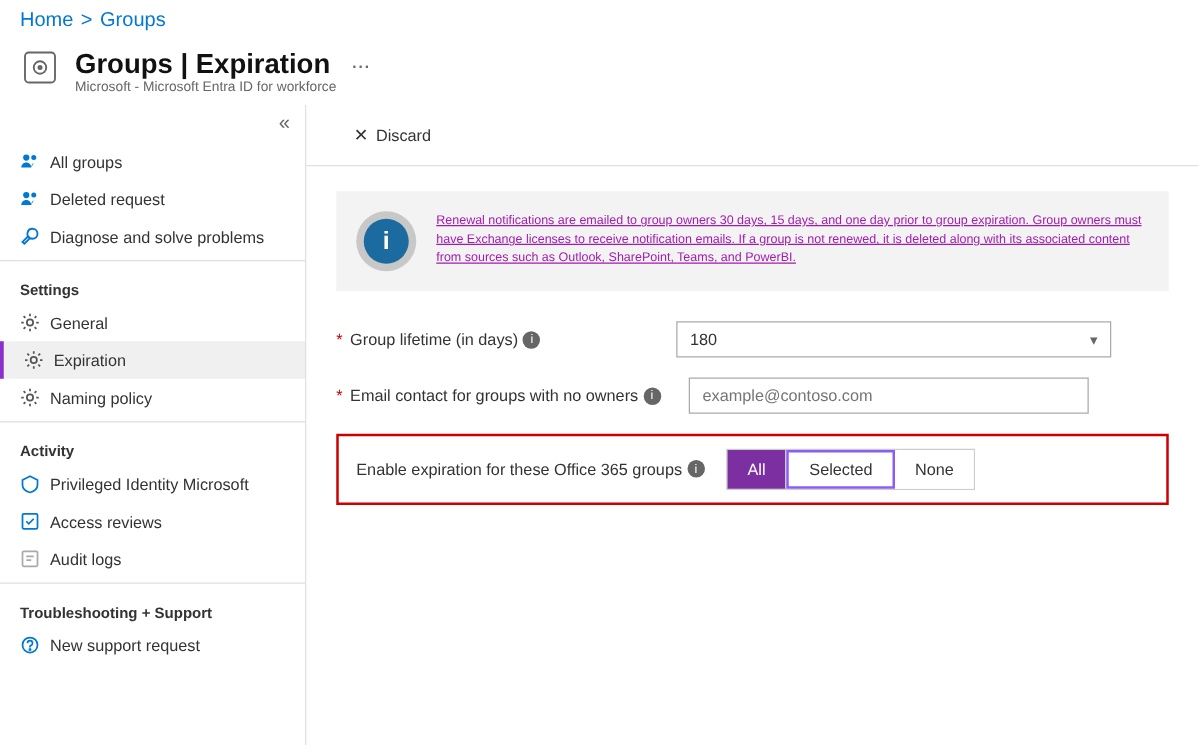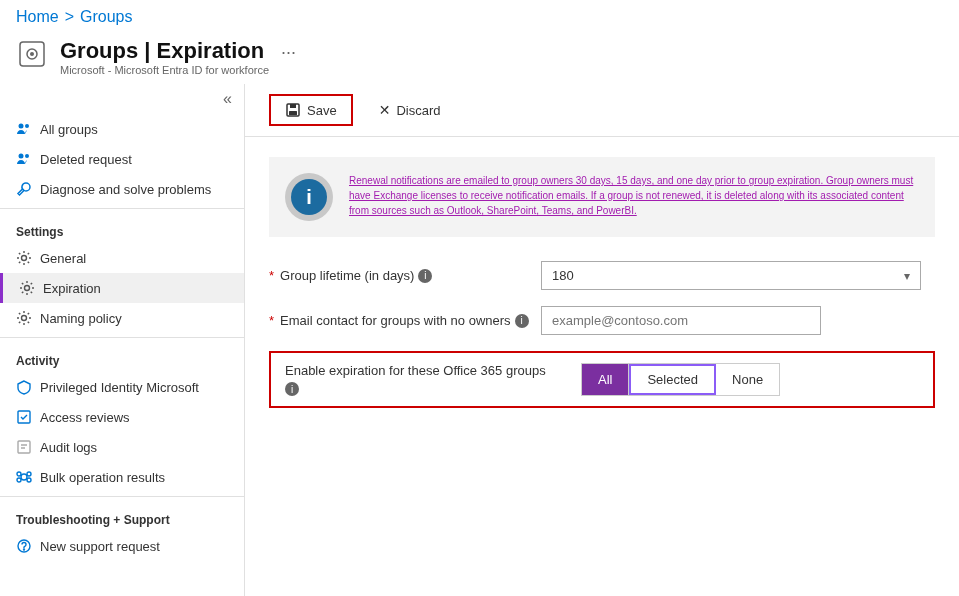--- a/index.html
+++ b/index.html
@@ -46,28 +46,28 @@
     .info-icon-wrap { width: 48px; height: 48px; background: #c8c8c8; border-radius: 50%; display: flex; align-items: center; justify-content: center; flex-shrink: 0; }
     .info-icon-inner { width: 36px; height: 36px; background: #1c6ba0; border-radius: 50%; display: flex; align-items: center; justify-content: center; color: #fff; font-size: 20px; font-weight: 700; }
     .info-text { font-size: 10px; color: #a21caf; line-height: 1.5; text-decoration: underline; }
 
     
     .form-row { display: flex; align-items: center; margin-bottom: 16px; gap: 12px; }
     .form-label { font-size: 13px; color: #333; min-width: 260px; display: flex; align-items: center; gap: 4px; }
     .required-star { color: #cc0000; margin-right: 2px; }
     .info-tip { width: 14px; height: 14px; border-radius: 50%; background: #666; color: #fff; font-size: 10px; display: inline-flex; align-items: center; justify-content: center; cursor: pointer; flex-shrink: 0; }
 
-    .select-field { display: flex; align-items: center; border: 1px solid #aaa; padding: 6px 10px; width: 380px; font-size: 13px; cursor: pointer; justify-content: space-between; }
+    .select-field { display: flex; align-items: center; border: 1px solid #aaa; padding: 6px 10px; width: 348px; font-size: 13px; cursor: pointer; justify-content: space-between; }
     .select-field .chevron { font-size: 12px; color: #666; }
 
-    .text-input { border: 1px solid #aaa; padding: 6px 10px; width: 280px; font-size: 13px; color: #999; }
+    .text-input { border: 1px solid #aaa; padding: 6px 10px; width: 320px; font-size: 13px; color: #999; margin-left: 10px; }
 
     
     .toggle-group-row { display: flex; align-items: center; border: 2px solid #cc0000; padding: 10px 14px; gap: 16px; margin-bottom: 16px; }
-    .toggle-group-label { font-size: 13px; color: #333; display: flex; align-items: flex-start; gap: 4px; min-width: 280px; flex-direction: column; }
+    .toggle-group-label { font-size: 13px; color: #333; display: flex; align-items: flex-start; gap: 4px; min-width: 280px; }
     .toggle-buttons { display: flex; border: 1px solid #ccc; }
     .toggle-btn { padding: 6px 16px; font-size: 13px; cursor: pointer; border: none; background: #fff; color: #333; }
     .toggle-btn.active { background: #7b2fa0; color: #fff; }
     .toggle-btn:not(:last-child) { border-right: 1px solid #ccc; }
     .toggle-btn.outline { border: 2px solid #8b5cf6; color: #333; background: #fff; }
   </style>
 </head>
 <body>
 
 <div class="breadcrumb">
@@ -182,59 +182,39 @@
     </div>
     <div class="nav-item">
       <span class="nav-icon">
         <svg width="16" height="16" viewBox="0 0 16 16" fill="none" stroke="#aaa" stroke-width="1.4">
             <rect x="2" y="2" width="12" height="12" rx="1"></rect>
             <path d="M5 6h6M5 9h4"></path>
           </svg>
       </span>
       <span>Audit logs</span>
     </div>
-    <div class="nav-item">
-      <span class="nav-icon">
-        <svg width="16" height="16" viewBox="0 0 16 16" fill="none" stroke="#0078d4" stroke-width="1.4">
-            <circle cx="8" cy="8" r="3"></circle>
-            <circle cx="3" cy="5" r="2"></circle>
-            <circle cx="13" cy="5" r="2"></circle>
-            <circle cx="3" cy="11" r="2"></circle>
-            <circle cx="13" cy="11" r="2"></circle>
-          </svg>
-      </span>
-      <span>Bulk operation results</span>
-    </div>
 
     <hr class="nav-divider">
     <div class="nav-section-title">Troubleshooting + Support</div>
 
     <div class="nav-item">
       <span class="nav-icon">
         <svg width="16" height="16" viewBox="0 0 16 16" fill="none" stroke="#0078d4" stroke-width="1.4">
             <circle cx="8" cy="8" r="6"></circle>
             <path d="M6 6.5c0-1.1.9-2 2-2s2 .9 2 2c0 .8-.5 1.5-1.2 1.8L8 9v1"></path>
             <circle cx="8" cy="11.5" r="0.5" fill="#0078d4"></circle>
           </svg>
       </span>
       <span>New support request</span>
     </div>
   </div>
 
   <div class="content">
 
     <div class="toolbar">
-      <button class="btn-save">
-        <svg width="16" height="16" viewBox="0 0 16 16" fill="none" stroke="#333" stroke-width="1.5">
-          <rect x="2" y="2" width="12" height="12" rx="1"></rect>
-          <rect x="5" y="2" width="6" height="4" fill="#333" stroke="none"></rect>
-          <rect x="4" y="9" width="8" height="4" rx="0.5" fill="#333" stroke="none"></rect>
-        </svg>
-        <span>Save</span>
-      </button>
       <button class="btn-discard">
         <span style="font-size:14px; color:#333;">✕</span>
         <span>Discard</span>
       </button>
     </div>
 
     <div class="content-body">
 
       <div class="info-box">
         <div class="info-icon-wrap">

